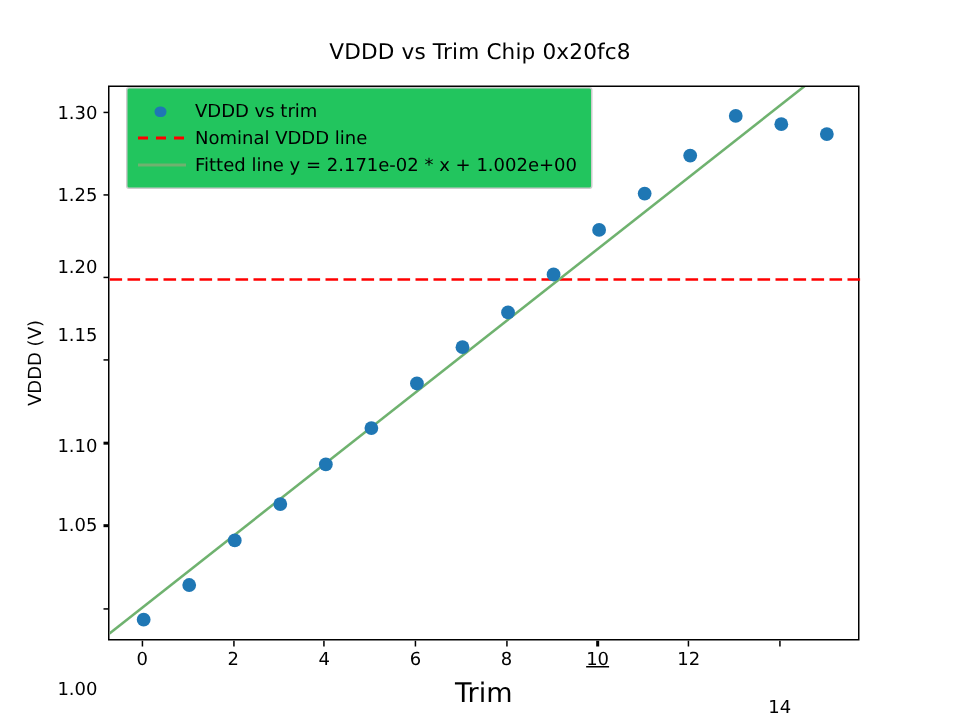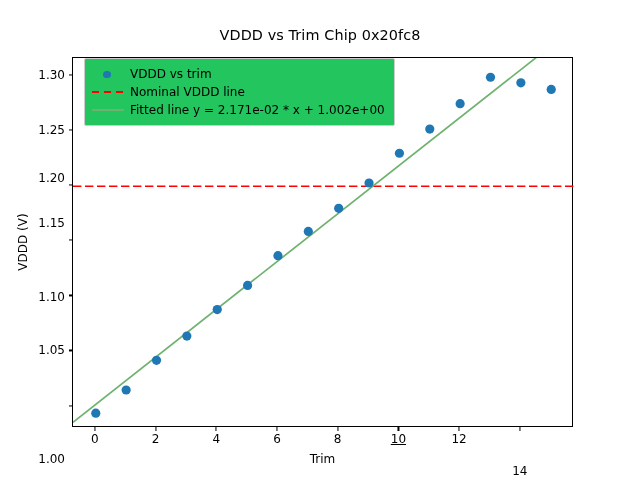--- a/index.html
+++ b/index.html
@@ -120,21 +120,21 @@
     text-align: center;
     font-size: 12px;
     color: #000000;
   }
   #xlabel {
     position: absolute;
     left: 72px;
     top: 452px;
     width: 501px;
     text-align: center;
-    font-size: 12px;
+    font-size: 18px;
     color: #000000;
   }
   #legend {
     position: absolute;
     left: 84px;
     top: 58px;
     padding: 6px 9px 6px 5px;
     background: #22c55e;
     border: 1px solid #cccccc;
     border-radius: 2px;

